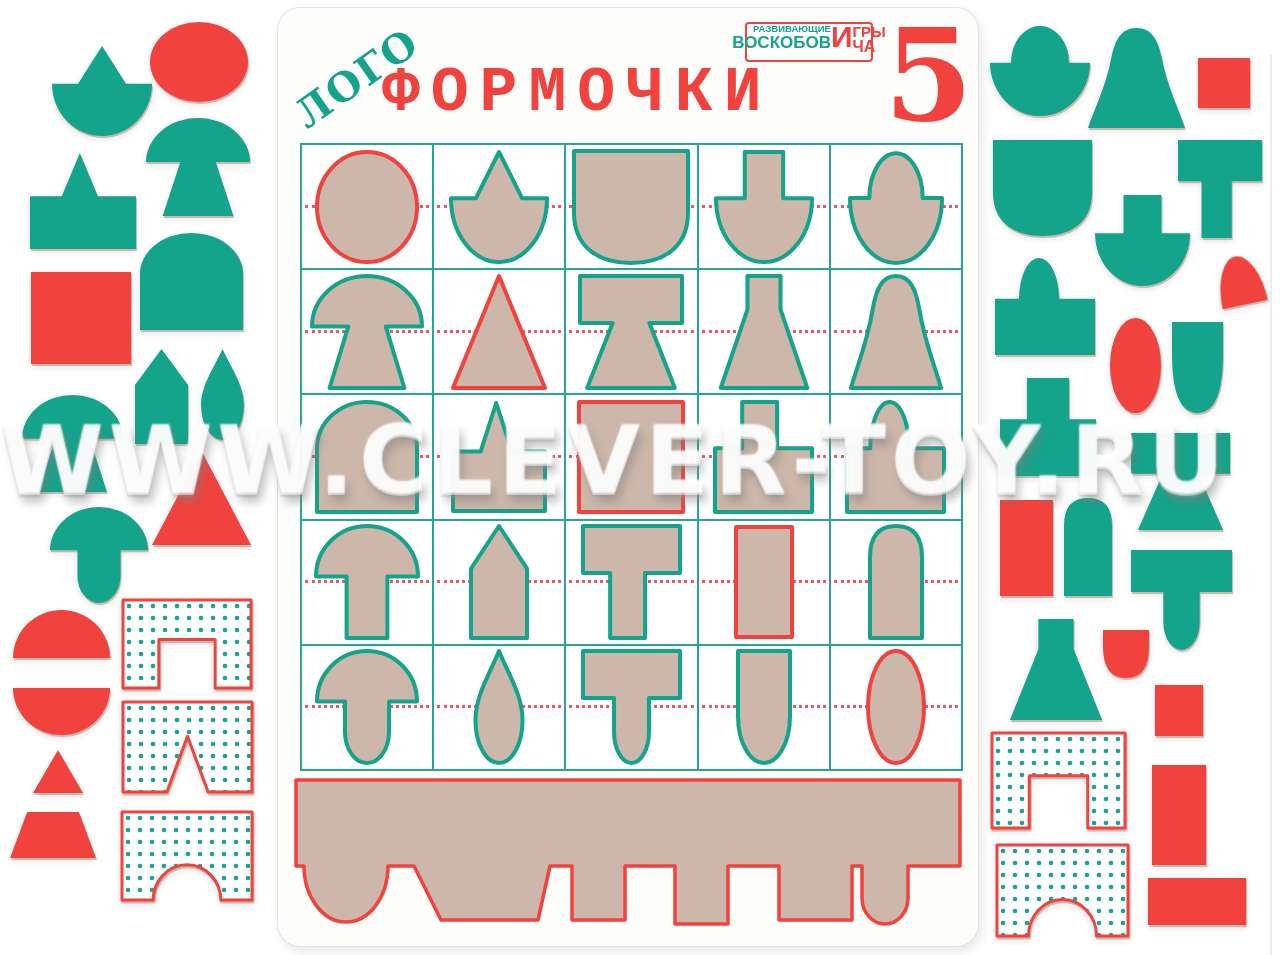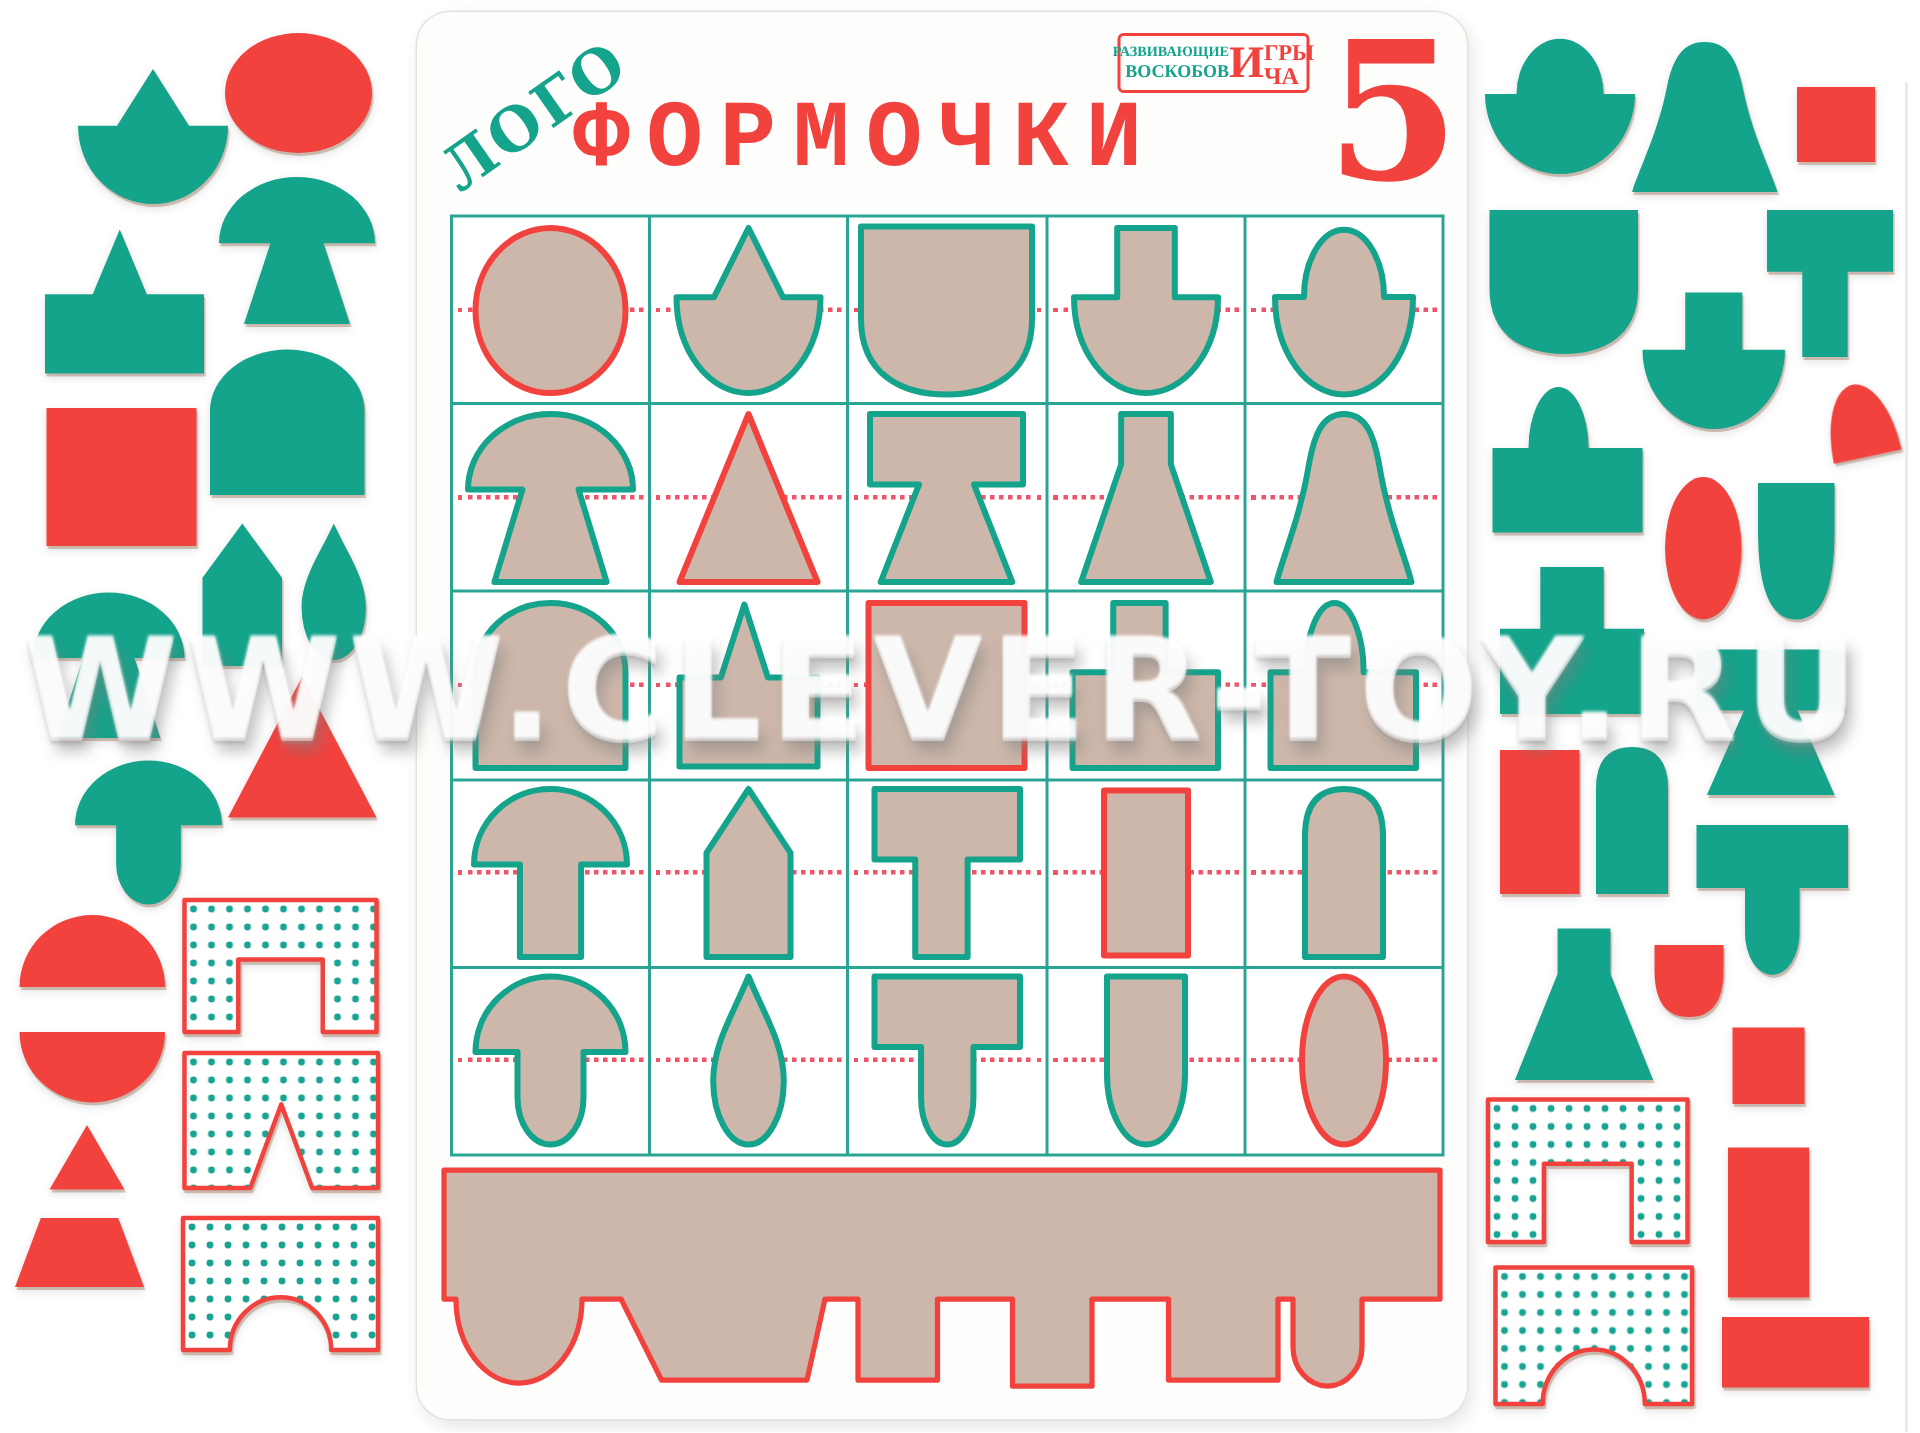--- a/index.html
+++ b/index.html
@@ -10,45 +10,45 @@
   .board{position:absolute;left:278px;top:8px;width:700px;height:938px;background:#fdfdfc;
          border-radius:22px;box-shadow:0 0 0 1px #e6e3df, 3px 5px 12px rgba(0,0,0,.10);}
   .title-logo{position:absolute;left:8px;top:46px;font-family:"DejaVu Serif",serif;font-weight:bold;
          font-size:40px;letter-spacing:2px;color:#14a38b;transform:rotate(-35deg);}
   .title-main{position:absolute;left:104px;top:50px;font-family:Liberation Mono, monospace;font-weight:bold;
          font-size:63px;letter-spacing:11px;color:#f2423e;white-space:nowrap;}
   .title-number{position:absolute;left:606px;top:0px;font-family:"DejaVu Serif",serif;font-weight:bold;
          font-size:128px;line-height:1.05;color:#f2423e;}
   
   .badge{position:absolute;left:467px;top:14px;width:128px;height:40px;border:2px solid #f2423e;
-         border-radius:4px;background:#fff;display:flex;align-items:center;justify-content:center;
-         box-sizing:border-box;gap:1px;font-family:Liberation Serif, serif;}
+         border-radius:4px;background:#fff;display:flex;align-items:flex-start;justify-content:center;
+         box-sizing:border-box;gap:1px;}
   .badge-col1{display:flex;flex-direction:column;align-items:flex-end;line-height:1.05;color:#14a38b;font-weight:bold;}
   .badge-col1 .b1{font-size:9.5px;}
-  .badge-col1 .b2{font-size:12px;}
+  .badge-col1 .b2{font-size:17px;}
   .badge-i{font-size:30px;font-weight:bold;color:#f2423e;line-height:.85;margin:0 -1px;}
   .badge-col2{display:flex;flex-direction:column;justify-content:space-between;height:27px;
          color:#f2423e;font-weight:bold;line-height:1;}
   .badge-col2 .b3{font-size:15px;}
   .badge-col2 .b4{font-size:16px;}
   
   .grid{position:absolute;left:22px;top:135px;width:663px;height:628px;display:grid;
         grid-template-columns:repeat(5,1fr);grid-template-rows:repeat(5,1fr);
         background:#2ba593;gap:2px;padding:2px;box-sizing:border-box;}
   .cell{position:relative;background:#fff;display:flex;align-items:center;justify-content:center;overflow:hidden;}
   .midline{position:absolute;left:3px;right:3px;top:calc(50% - 2px);border-top:3px dotted #ef5468;z-index:0;}
   .cell svg{position:relative;z-index:1;overflow:visible;}
   .tray-svg{position:absolute;left:14px;top:772px;overflow:visible;}
   
   .piece{position:absolute;overflow:visible;filter:drop-shadow(1px 2px 0 rgba(160,125,100,.45)) drop-shadow(0 2px 3px rgba(0,0,0,.12));}
   
   .watermark{position:absolute;left:0;top:408px;width:1170px;text-align:left;z-index:50;
         font-family:"DejaVu Sans",sans-serif;font-weight:bold;font-size:94px;letter-spacing:5px;
         color:rgba(255,255,255,.42);white-space:nowrap;pointer-events:none;
-        text-shadow:0 -2px 2px rgba(255,255,255,.9), 4px 7px 9px rgba(125,125,125,.45), 0 2px 2px rgba(170,170,170,.35);padding-left:15px;}
+        text-shadow:0 -2px 2px rgba(255,255,255,.9), 4px 7px 9px rgba(125,125,125,.45), 0 2px 2px rgba(170,170,170,.35);}
 </style>
 </head>
 <body>
 
 <div class="stage">
 
   <svg width="0" height="0" style="position:absolute">
     <defs>
       <pattern id="dotpat" patternUnits="userSpaceOnUse" width="12" height="12">
         <rect width="12" height="12" fill="#ffffff"></rect>

